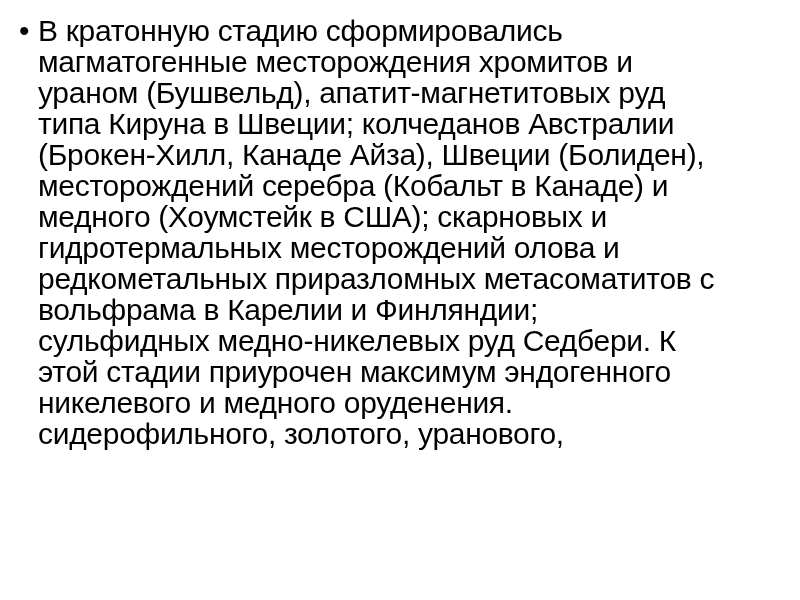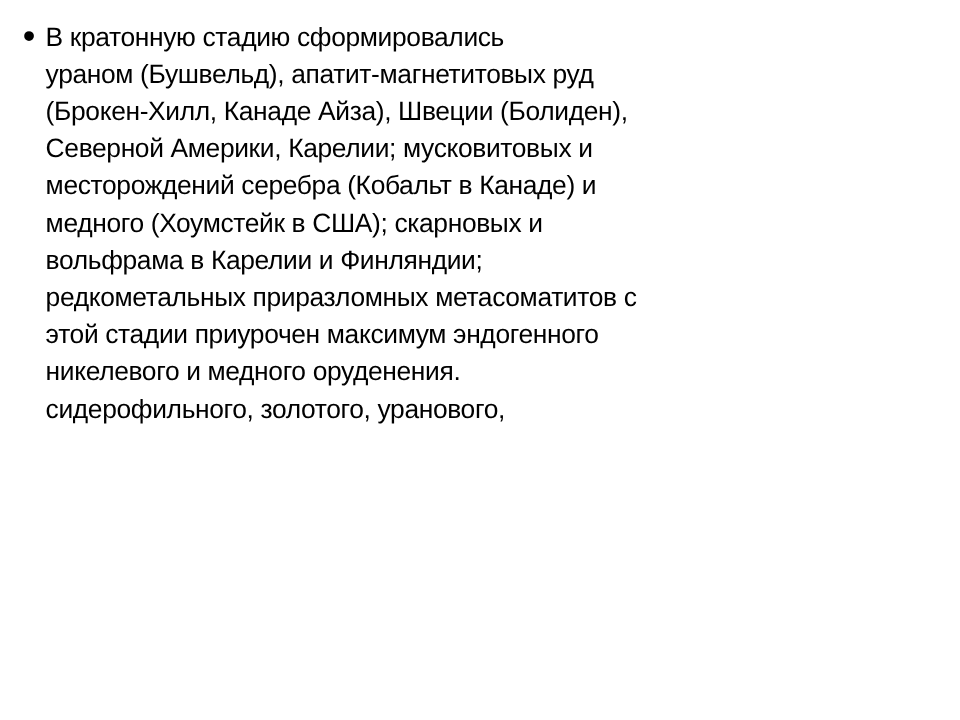--- a/index.html
+++ b/index.html
@@ -23,40 +23,43 @@
   }
   .bullet-marker {
     position: absolute;
     left: 19px;
     top: 0;
     font-size: 30px;
     line-height: 31px;
     color: #000000;
   }
   .bullet-text .line {
-    font-size: 22px;
+    font-size: 30px;
     line-height: 31px;
     letter-spacing: -0.3px;
     white-space: nowrap;
     color: #000000;
   }
 </style>
 </head>
 <body>
 
 <div class="slide">
   <div class="bullet-item">
     <span class="bullet-marker">•</span>
     <div class="bullet-text">
       <div class="line">В кратонную стадию сформировались</div>
+      <div class="line">магматогенные месторождения хромитов и</div>
       <div class="line">ураном (Бушвельд), апатит-магнетитовых руд</div>
+      <div class="line">типа Кируна в Швеции; колчеданов Австралии</div>
       <div class="line">(Брокен-Хилл, Канаде Айза), Швеции (Болиден),</div>
-      <div class="line">Северной Америки, Карелии; мусковитовых и</div>
       <div class="line">месторождений серебра (Кобальт в Канаде) и</div>
       <div class="line">медного (Хоумстейк в США); скарновых и</div>
+      <div class="line">гидротермальных месторождений олова и</div>
+      <div class="line">редкометальных приразломных метасоматитов с</div>
       <div class="line">вольфрама в Карелии и Финляндии;</div>
-      <div class="line">редкометальных приразломных метасоматитов с</div>
+      <div class="line">сульфидных медно-никелевых руд Седбери. К</div>
       <div class="line">этой стадии приурочен максимум эндогенного</div>
       <div class="line">никелевого и медного оруденения.</div>
       <div class="line">сидерофильного, золотого, уранового,</div>
     </div>
   </div>
 </div>
 
 </body></html>

